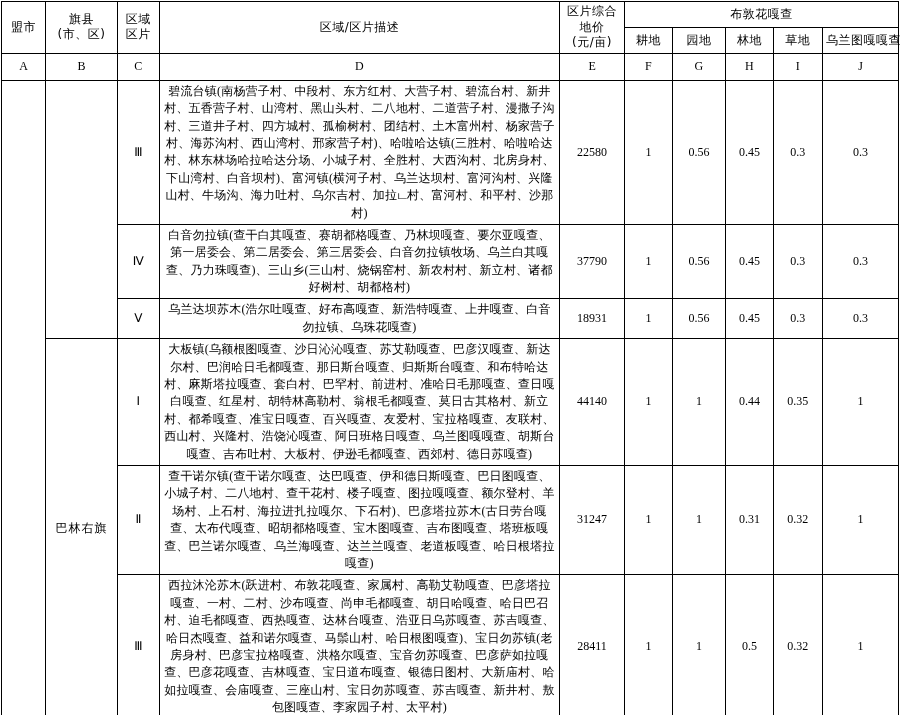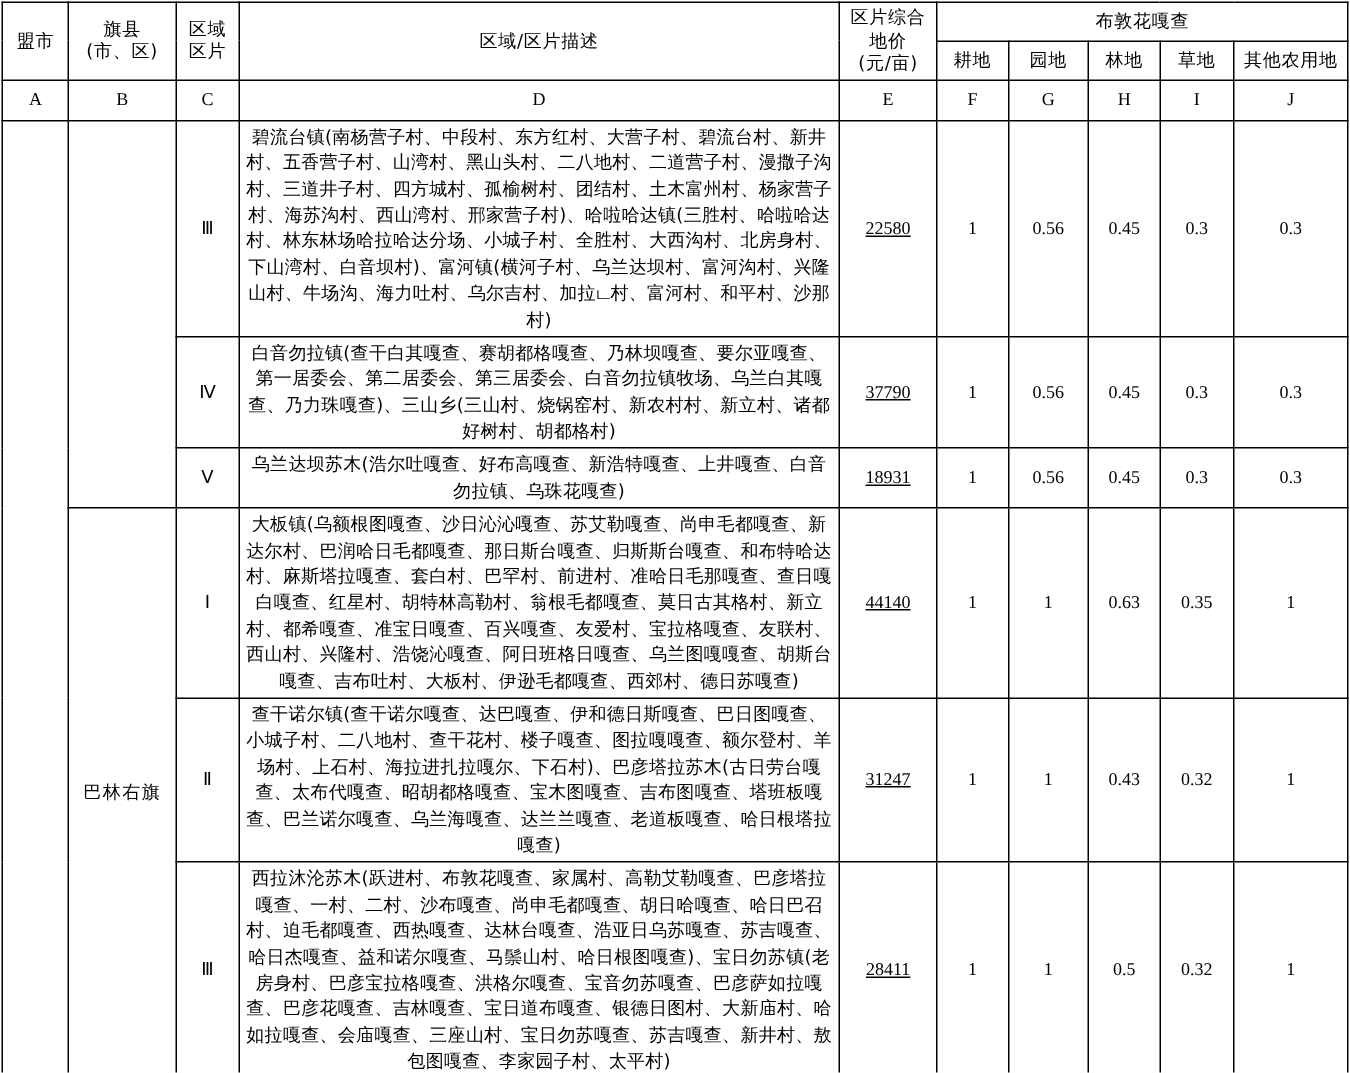--- a/index.html
+++ b/index.html
@@ -47,29 +47,29 @@
     font-size: 12.5px;
     font-family: "Liberation Serif", serif;
   }
   .desc {
     text-align: left;
     vertical-align: middle;
     font-size: 12.5px;
     line-height: 1.55;
     padding: 5px 6px 5px 7px;
     letter-spacing: 0.2px;
+    font-family: Liberation Serif, serif;
   }
   .zone {
     font-family: "Liberation Serif", serif;
     font-size: 13px;
   }
   .num {
     font-family: "Liberation Serif", serif;
     font-size: 13px;
-    text-decoration: underline;
   }
   .coef {
     font-family: "Liberation Serif", serif;
     font-size: 13px;
   }
   .qx-name {
     font-size: 13px;
     letter-spacing: 1px;
   }
   .col-a { width: 42px; }
@@ -119,21 +119,21 @@
         <div class="hdr-stack">地价</div>
         <div class="hdr-stack">(元/亩)</div>
       </th>
       <th colspan="5" class="hdr-cell">布敦花嘎查</th>
     </tr>
     <tr>
       <th class="hdr-cell">耕地</th>
       <th class="hdr-cell">园地</th>
       <th class="hdr-cell">林地</th>
       <th class="hdr-cell">草地</th>
-      <th class="hdr-cell nowrap-hdr">其他农用地</th>
+      <th class="hdr-cell nowrap-hdr">乌兰图嘎嘎查</th>
     </tr>
     <tr class="letter-row">
       <td>A</td>
       <td>B</td>
       <td>C</td>
       <td>D</td>
       <td>E</td>
       <td>F</td>
       <td>G</td>
       <td>H</td>
@@ -170,35 +170,35 @@
       <td class="num">18931</td>
       <td class="coef">1</td>
       <td class="coef">0.56</td>
       <td class="coef">0.45</td>
       <td class="coef">0.3</td>
       <td class="coef">0.3</td>
     </tr>
     <tr>
       <td rowspan="3" class="qx-name">巴林右旗</td>
       <td class="zone">Ⅰ</td>
-      <td class="desc">大板镇(乌额根图嘎查、沙日沁沁嘎查、苏艾勒嘎查、尚申毛都嘎查、新达尔村、巴润哈日毛都嘎查、那日斯台嘎查、归斯斯台嘎查、和布特哈达村、麻斯塔拉嘎查、套白村、巴罕村、前进村、准哈日毛那嘎查、查日嘎白嘎查、红星村、胡特林高勒村、翁根毛都嘎查、莫日古其格村、新立村、都希嘎查、准宝日嘎查、百兴嘎查、友爱村、宝拉格嘎查、友联村、西山村、兴隆村、浩饶沁嘎查、阿日班格日嘎查、乌兰图嘎嘎查、胡斯台嘎查、吉布吐村、大板村、伊逊毛都嘎查、西郊村、德日苏嘎查)</td>
+      <td class="desc">大板镇(乌额根图嘎查、沙日沁沁嘎查、苏艾勒嘎查、巴彦汉嘎查、新达尔村、巴润哈日毛都嘎查、那日斯台嘎查、归斯斯台嘎查、和布特哈达村、麻斯塔拉嘎查、套白村、巴罕村、前进村、准哈日毛那嘎查、查日嘎白嘎查、红星村、胡特林高勒村、翁根毛都嘎查、莫日古其格村、新立村、都希嘎查、准宝日嘎查、百兴嘎查、友爱村、宝拉格嘎查、友联村、西山村、兴隆村、浩饶沁嘎查、阿日班格日嘎查、乌兰图嘎嘎查、胡斯台嘎查、吉布吐村、大板村、伊逊毛都嘎查、西郊村、德日苏嘎查)</td>
       <td class="num">44140</td>
       <td class="coef">1</td>
       <td class="coef">1</td>
-      <td class="coef">0.63</td>
+      <td class="coef">0.44</td>
       <td class="coef">0.35</td>
       <td class="coef">1</td>
     </tr>
     <tr>
       <td class="zone">Ⅱ</td>
       <td class="desc">查干诺尔镇(查干诺尔嘎查、达巴嘎查、伊和德日斯嘎查、巴日图嘎查、小城子村、二八地村、查干花村、楼子嘎查、图拉嘎嘎查、额尔登村、羊场村、上石村、海拉进扎拉嘎尔、下石村)、巴彦塔拉苏木(古日劳台嘎查、太布代嘎查、昭胡都格嘎查、宝木图嘎查、吉布图嘎查、塔班板嘎查、巴兰诺尔嘎查、乌兰海嘎查、达兰兰嘎查、老道板嘎查、哈日根塔拉嘎查)</td>
       <td class="num">31247</td>
       <td class="coef">1</td>
       <td class="coef">1</td>
-      <td class="coef">0.43</td>
+      <td class="coef">0.31</td>
       <td class="coef">0.32</td>
       <td class="coef">1</td>
     </tr>
     <tr>
       <td class="zone">Ⅲ</td>
       <td class="desc">西拉沐沦苏木(跃进村、布敦花嘎查、家属村、高勒艾勒嘎查、巴彦塔拉嘎查、一村、二村、沙布嘎查、尚申毛都嘎查、胡日哈嘎查、哈日巴召村、迫毛都嘎查、西热嘎查、达林台嘎查、浩亚日乌苏嘎查、苏吉嘎查、哈日杰嘎查、益和诺尔嘎查、马鬃山村、哈日根图嘎查)、宝日勿苏镇(老房身村、巴彦宝拉格嘎查、洪格尔嘎查、宝音勿苏嘎查、巴彦萨如拉嘎查、巴彦花嘎查、吉林嘎查、宝日道布嘎查、银德日图村、大新庙村、哈如拉嘎查、会庙嘎查、三座山村、宝日勿苏嘎查、苏吉嘎查、新井村、敖包图嘎查、李家园子村、太平村)</td>
       <td class="num">28411</td>
       <td class="coef">1</td>
       <td class="coef">1</td>
       <td class="coef">0.5</td>

